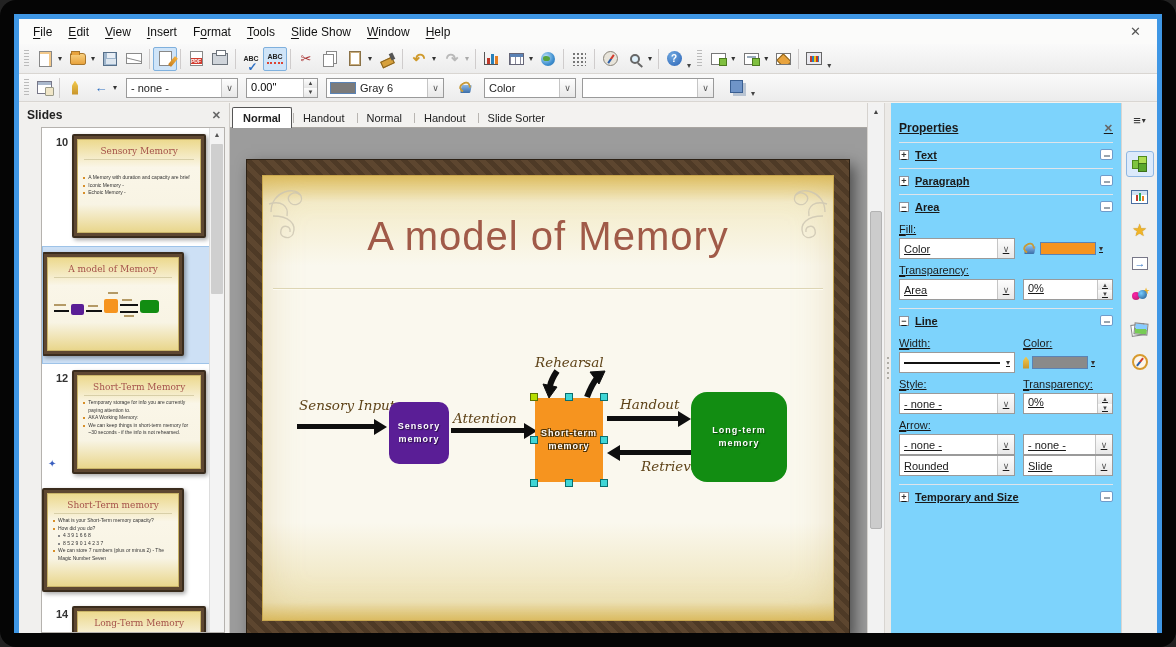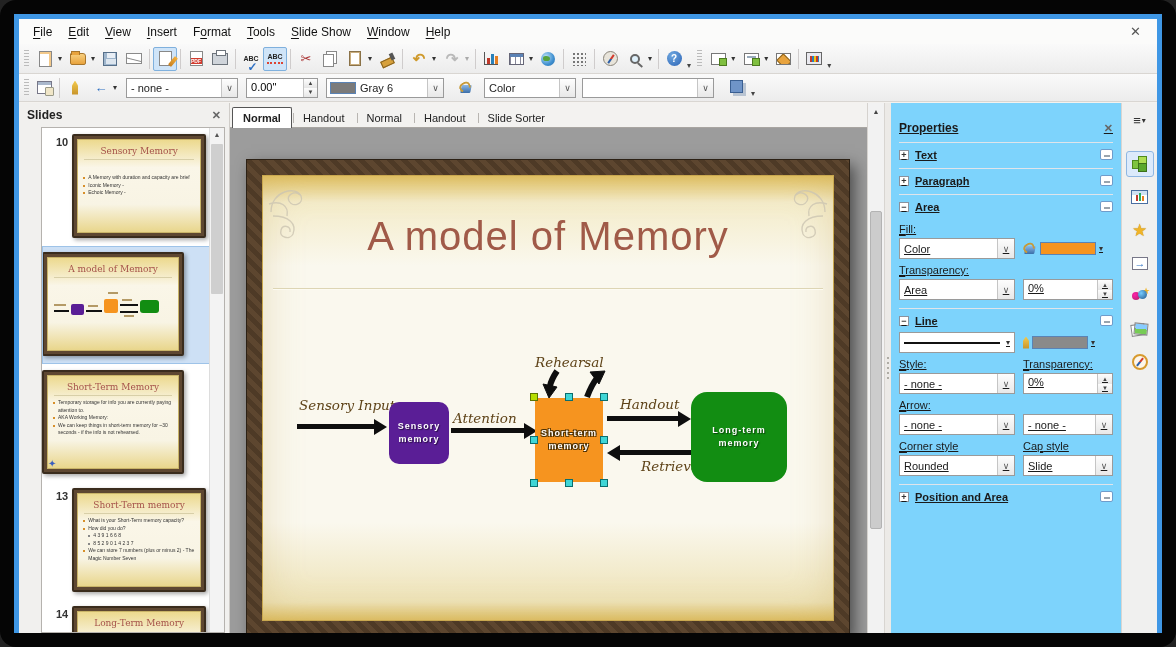--- a/index.html
+++ b/index.html
@@ -466,35 +466,35 @@
                 <span class="mini-arrow" style="left:68px;top:25px;width:18px"></span>
                 <span class="mini-lbl" style="left:72px;top:29px;width:10px"></span>
                 <span class="mini-box" style="left:88px;top:14px;width:19px;height:13px;background:#128d12;border-radius:3px"></span>
               </div>
             </div>
               </div>
           </div>
 
           <div class="slide-item">
             <span class="anim-mark">✦</span>
+            <span class="slide-num">12</span>
             <div class="thumb">
                 <div class="thumb-paper">
               <div class="thumb-title">Short-Term Memory</div>
               <div class="thumb-rule"></div>
               <ul class="thumb-bullets">
                 <li>Temporary storage for info you are currently paying attention to.</li>
                 <li>AKA Working Memory:</li>
                 <li>We can keep things in short-term memory for ~30 seconds - if the info is not rehearsed.</li>
               </ul>
             </div>
               </div>
           </div>
 
           <div class="slide-item">
-            <span class="slide-num">13</span>
             <div class="thumb">
                 <div class="thumb-paper">
               <div class="thumb-title">Short-Term memory</div>
               <div class="thumb-rule"></div>
               <ul class="thumb-bullets">
                 <li>What is your Short-Term memory capacity?</li>
                 <li>How did you do?</li>
                 <li class="sub">4 3 9 1 6 6 8</li>
                 <li class="sub">8 5 2 9 0 1 4 2 3 7</li>
                 <li>We can store 7 numbers (plus or minus 2) - The Magic Number Seven</li>
@@ -655,20 +655,24 @@
               </span>
           </div>
         </div>
 
         <div class="sec-head" style="margin-top:8px">
           <span class="expander">−</span>
           <span>Line</span>
           <span class="launcher"></span>
         </div>
         <div class="prow">
+          <span class="flabel pcol-l"><u>W</u>idth:</span>
+          <span class="flabel pcol-r"><u>C</u>olor:</span>
+        </div>
+        <div class="prow">
           <div class="linewidth-drop pcol-l">
             <span class="ln"></span>
             <span class="cp-arr">▾</span>
           </div>
           <div class="colorpick pcol-r">
             <span class="i-pen" style="height:12px"></span>
             <span class="cp-swatch" style="background:#8a8a8a"></span>
             <span class="cp-arr">▾</span>
           </div>
         </div>
@@ -694,37 +698,33 @@
           <div class="pdrop pcol-l">
             <span class="val">- none -</span>
             <span class="arr">∨</span>
           </div>
           <div class="pdrop pcol-r">
             <span class="val">- none -</span>
             <span class="arr">∨</span>
           </div>
         </div>
         <div class="prow">
-          <span class="flabel pcol-l"><u>C</u>orner style</span>
-          <span class="flabel pcol-r">Ca<u>p</u> style</span>
-        </div>
-        <div class="prow">
           <div class="pdrop pcol-l">
             <span class="val">Rounded</span>
             <span class="arr">∨</span>
           </div>
           <div class="pdrop pcol-r">
             <span class="val">Slide</span>
             <span class="arr">∨</span>
           </div>
         </div>
 
         <div class="sec-head" style="margin-top:8px">
           <span class="expander">+</span>
-          <span>Position and Area</span>
+          <span>Temporary and Size</span>
           <span class="launcher"></span>
         </div>
       </div>
 
       <div class="tabstrip">
         <span class="stab">
             <span class="ts-menu">≡</span>
             <span class="dda">▾</span>
           </span>
         <span style="height:4px"></span>

